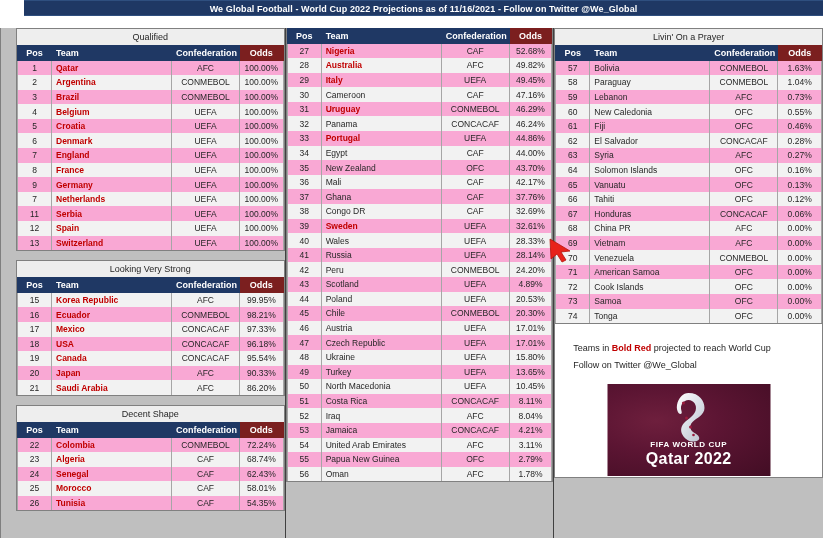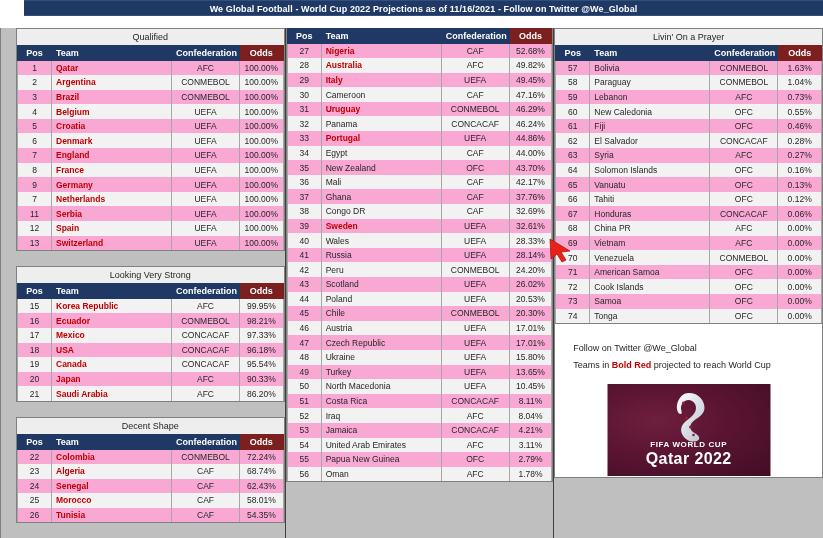--- a/index.html
+++ b/index.html
@@ -48,21 +48,21 @@
   .band{
     height:17px;line-height:17px;
     background:#eeeeee;
     border:1px solid #808080;
     border-bottom:none;
     text-align:center;
     font-size:9px;
     color:#262626;
     box-sizing:border-box;
   }
-  .band.gapabove{margin-top:15px;border-top:1px solid #808080;}
+  .band.gapabove{margin-top:9px;border-top:1px solid #808080;}
 
   
   table.grid{
     border-collapse:collapse;
     width:100%;
     table-layout:fixed;
     background:#f9a8d4;
     font-size:8.5px;
   }
   table.grid th{
@@ -469,21 +469,21 @@
               <tr class="alt">
                 <td class="pos">42</td>
                 <td class="team">Peru</td>
                 <td class="conf">CONMEBOL</td>
                 <td class="odds">24.20%</td>
               </tr>
               <tr>
                 <td class="pos">43</td>
                 <td class="team">Scotland</td>
                 <td class="conf">UEFA</td>
-                <td class="odds">26.02%</td>
+                <td class="odds">4.89%</td>
               </tr>
               <tr class="alt">
                 <td class="pos">44</td>
                 <td class="team">Poland</td>
                 <td class="conf">UEFA</td>
                 <td class="odds">20.53%</td>
               </tr>
               <tr>
                 <td class="pos">45</td>
                 <td class="team">Chile</td>
@@ -682,24 +682,24 @@
                 <td class="pos">74</td>
                 <td class="team">Tonga</td>
                 <td class="conf">OFC</td>
                 <td class="odds">0.00%</td>
               </tr>
             </tbody>
         </table>
       </div>
 
       <div class="notebox">
-        <div class="note-line">Follow on Twitter @We_Global</div>
         <div class="note-line">
           <span>Teams in </span><span class="redbold">Bold Red</span><span> projected to reach World Cup</span>
         </div>
+        <div class="note-line">Follow on Twitter @We_Global</div>
 
         <div class="logo">
           <svg class="ribbon" viewBox="0 0 44 52">
             <defs>
               <linearGradient id="rg" x1="0" y1="0" x2="1" y2="1">
                 <stop offset="0%" stop-color="#ffffff"></stop>
                 <stop offset="45%" stop-color="#dfe3ea"></stop>
                 <stop offset="100%" stop-color="#b9c0cc"></stop>
               </linearGradient>
             </defs>

